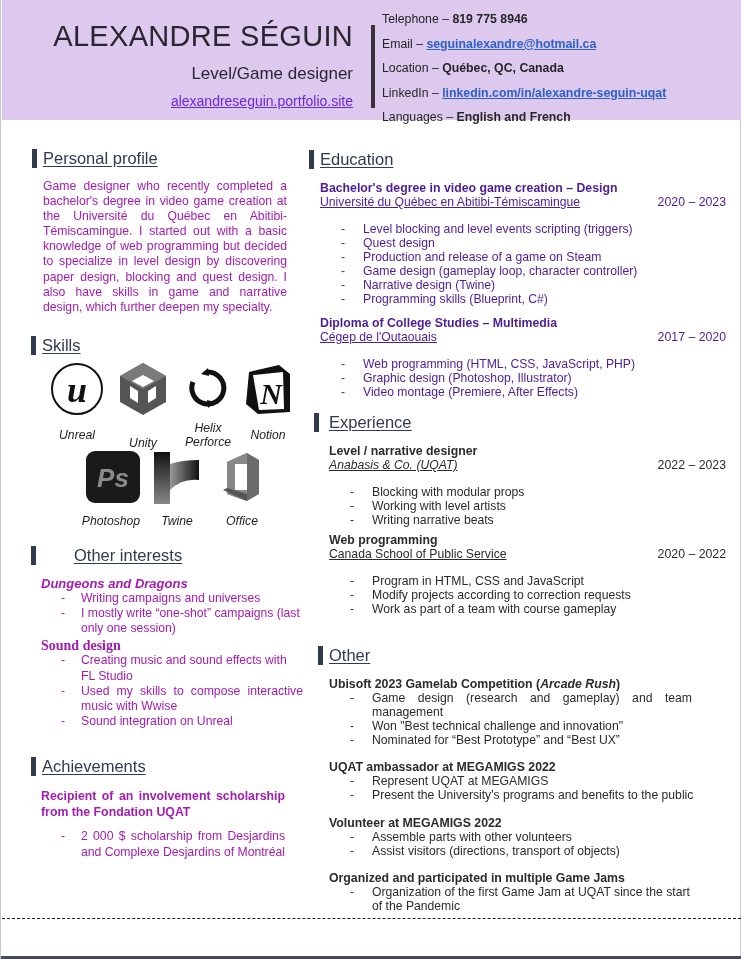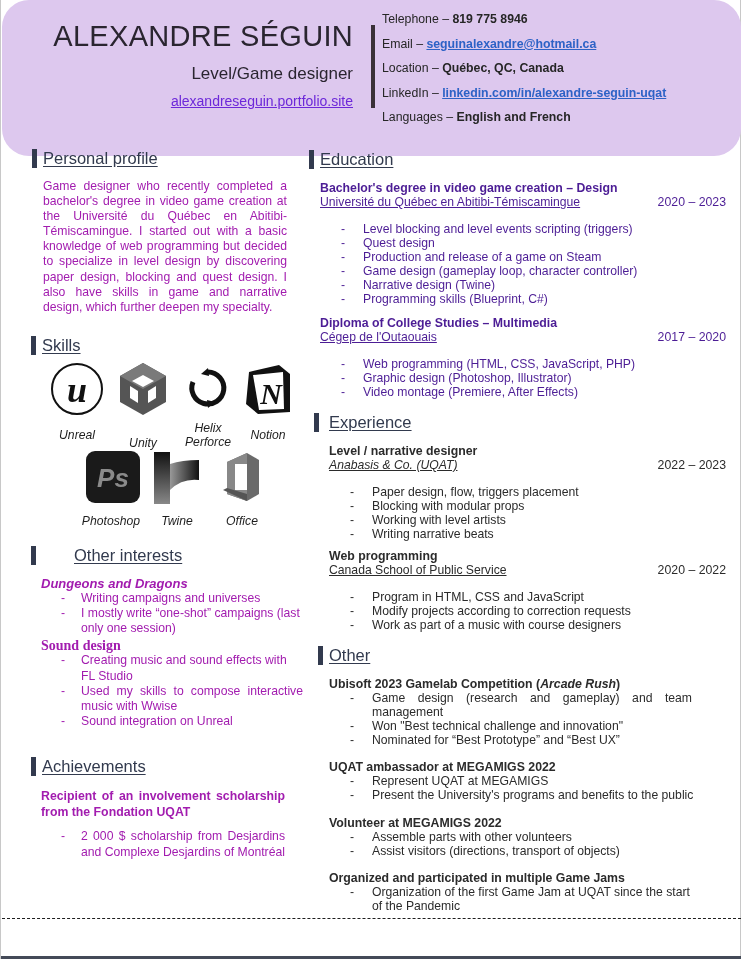--- a/index.html
+++ b/index.html
@@ -1,19 +1,19 @@
 <!DOCTYPE html>
 <html><head>
 <meta charset="utf-8">
 <style>
   * { box-sizing: border-box; margin: 0; padding: 0; }
   html, body { width: 741px; height: 959px; overflow: hidden; background: #ffffff; }
   body { font-family: "Liberation Sans", sans-serif; color: #262626; position: relative; }
   .page { position: absolute; left: 0; top: 0; width: 741px; height: 959px; border-left: 1px solid #c8c8c8; border-right: 1px solid #c8c8c8; }
-  .header { position: absolute; left: 1px; top: 0; width: 739px; height: 156px; background: #ddc8ee; border-radius: 27px; }
+  .header { position: absolute; left: 1px; top: 0; width: 739px; height: 120px; background: #ddc8ee; }
   .name { position: absolute; right: 388px; top: 20px; font-size: 29px; color: #2a2530; letter-spacing: 0.3px; white-space: nowrap; }
   .role { position: absolute; right: 388px; top: 64px; font-size: 17px; color: #2a2530; white-space: nowrap; }
   .site { position: absolute; right: 388px; top: 93px; font-size: 14px; color: #6d28d9; text-decoration: underline; white-space: nowrap; }
   .vbar { position: absolute; left: 369px; top: 25px; width: 4px; height: 83px; background: #3a3038; }
   .contact { position: absolute; left: 380px; top: 11px; font-size: 12.3px; color: #262626; }
   .contact div { height: 24.6px; line-height: 16px; white-space: nowrap; }
   .contact b { font-weight: bold; }
   .contact a { color: #2d62c6; font-weight: bold; text-decoration: underline; }
 
   .sec-h { position: absolute; display: flex; align-items: center; }
@@ -218,36 +218,35 @@
     <div class="bar"></div>
     <div class="t" style="margin-left:4px;">Experience</div>
   </div>
   <div class="col-r2" style="top:444px;">
     <div class="entry-title">Level / narrative designer</div>
     <div class="entry-org">
       <span class="org" style="font-style:italic;">Anabasis &amp; Co. (UQAT)</span>
       <span class="date">2022 – 2023</span>
     </div>
     <ul class="dash" style="margin-top:13px;">
-      <li>Paper design, flow, triggers placement</li>
       <li>Blocking with modular props</li>
       <li>Working with level artists</li>
       <li>Writing narrative beats</li>
     </ul>
   </div>
-  <div class="col-r2" style="top:549px;">
+  <div class="col-r2" style="top:533px;">
     <div class="entry-title">Web programming</div>
     <div class="entry-org">
       <span class="org">Canada School of Public Service</span>
       <span class="date">2020 – 2022</span>
     </div>
     <ul class="dash" style="margin-top:13px;">
       <li>Program in HTML, CSS and JavaScript</li>
       <li>Modify projects according to correction requests</li>
-      <li>Work as part of a music with course designers</li>
+      <li>Work as part of a team with course gameplay</li>
     </ul>
   </div>
 
   <div class="sec-h" style="left:317px; top:646px;">
     <div class="bar"></div>
     <div class="t">Other</div>
   </div>
   <div class="col-r2" style="top:677px;">
     <div class="entry-title"><span>Ubisoft 2023 Gamelab Competition (</span><i>Arcade Rush</i><span>)</span></div>
     <ul class="dash">

